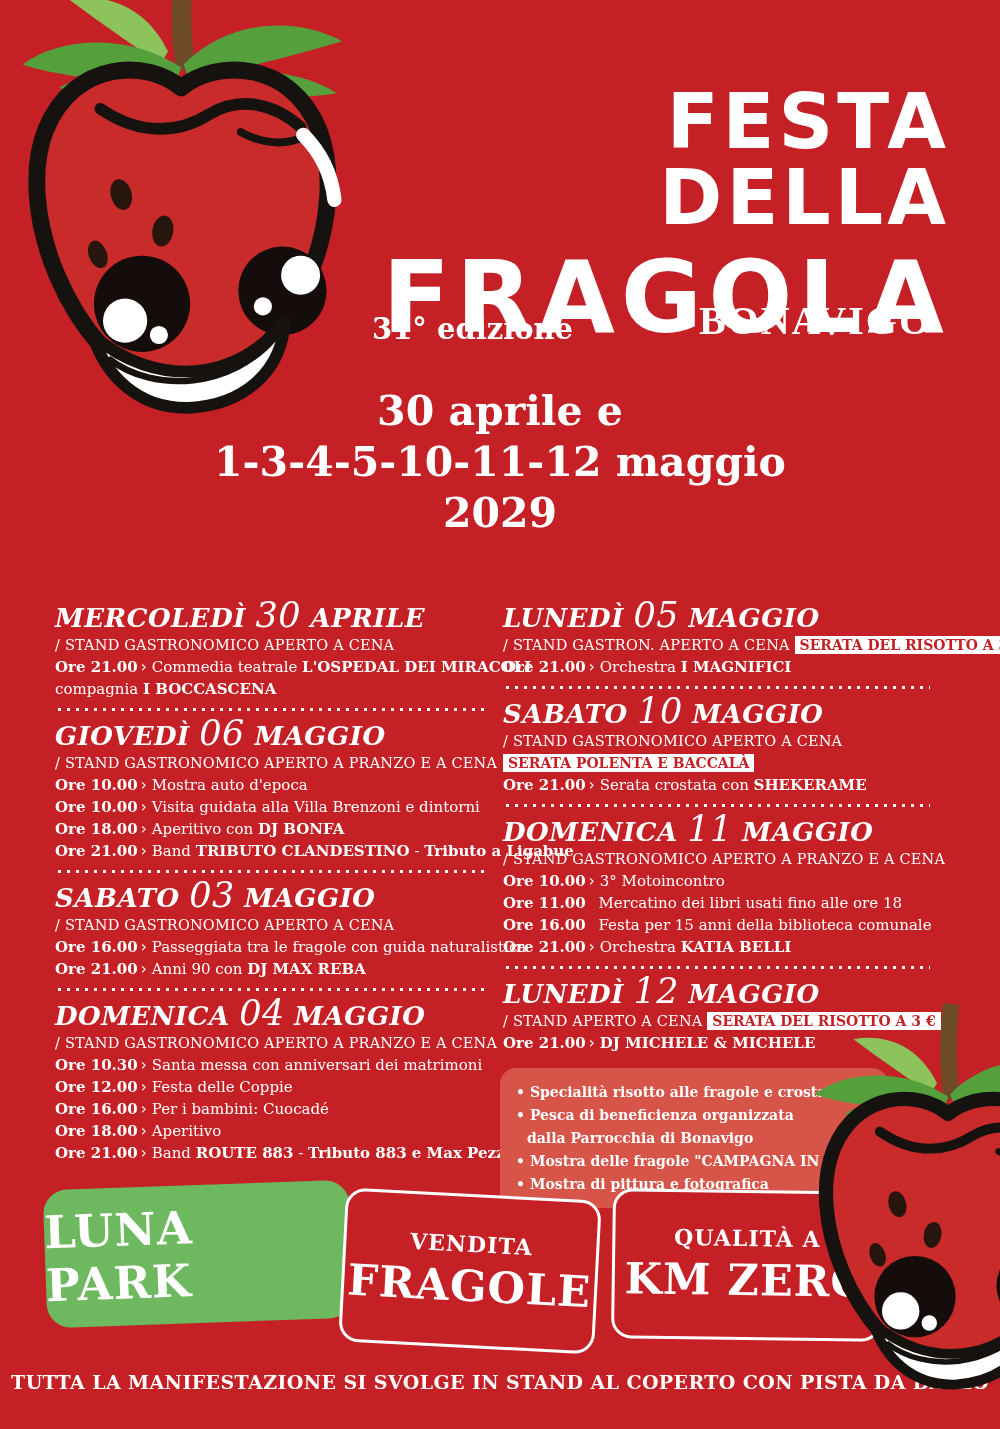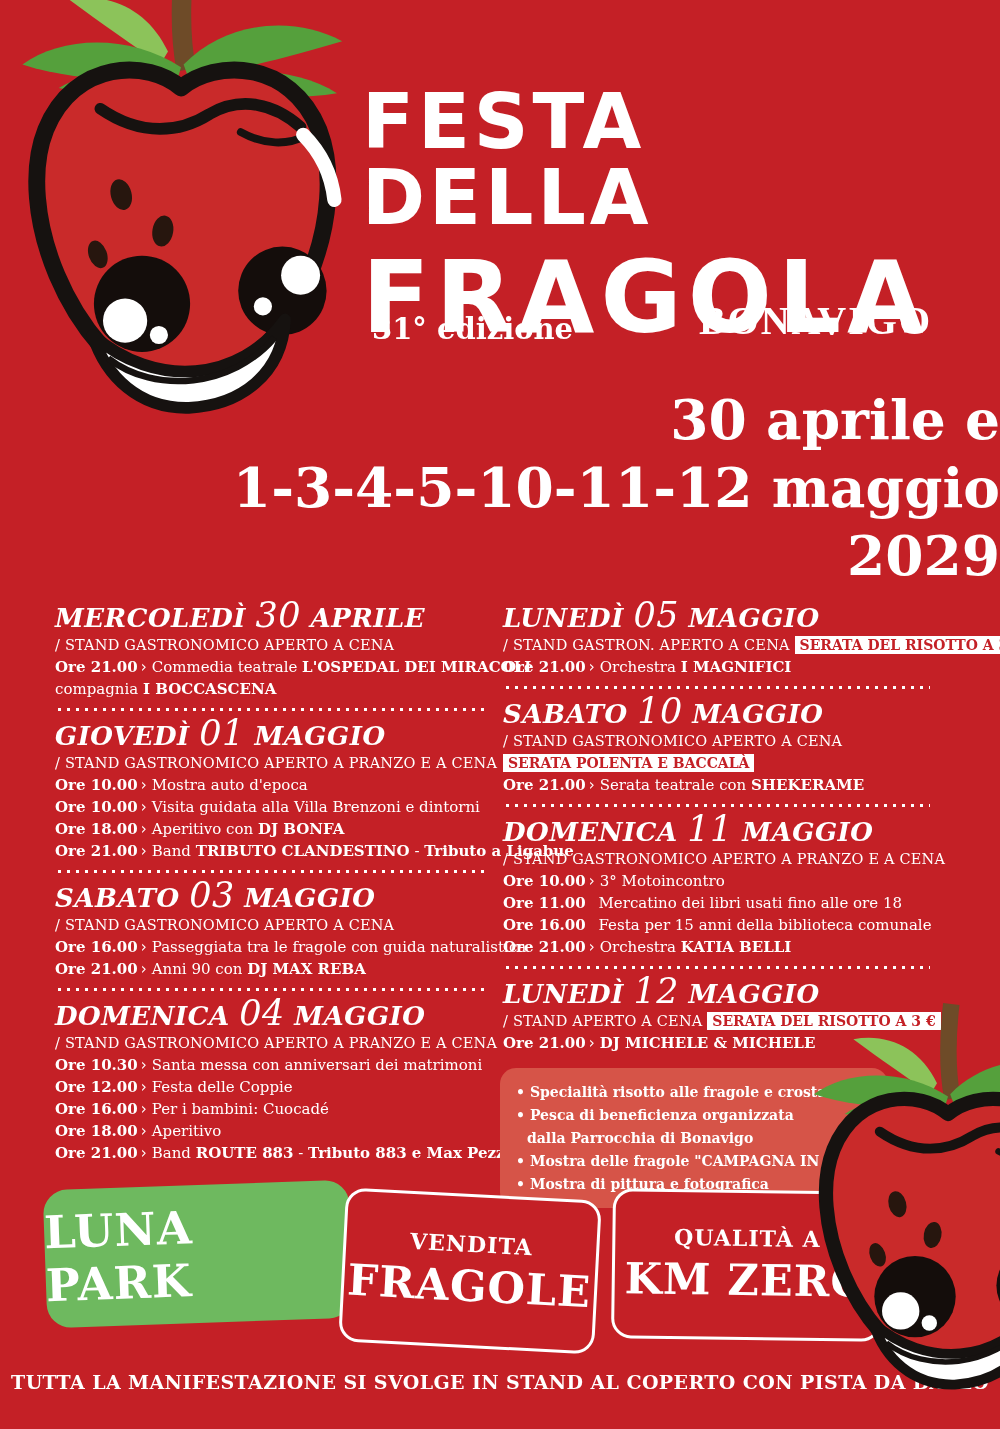--- a/index.html
+++ b/index.html
@@ -9,30 +9,30 @@
     --ink:#161210;
     --berry:#c92a2a;
   }
   html,body{margin:0;padding:0;background:#888;}
   .poster{
     position:relative;width:1000px;height:1429px;margin:0 auto;
     background:var(--red);overflow:hidden;color:#fff;
     font-family:"DejaVu Serif",serif;
   }
   
-  .title-block{position:absolute;left:362px;top:84px;width:588px;text-align:left;
+  .title-block{position:absolute;left:362px;top:84px;width:588px;text-align:right;
     font-family:"DejaVu Sans",sans-serif;font-weight:bold;line-height:1;}
   .title-1{font-size:76px;letter-spacing:4px;}
   .title-2{font-size:99px;letter-spacing:6px;margin-top:12px;}
   .city{position:absolute;right:68px;top:297px;font-family:Liberation Serif, serif;
     font-weight:bold;font-size:40px;letter-spacing:2px;text-align:center;}
   .edition{position:absolute;left:372px;top:312px;font-weight:bold;font-size:29px;}
   
-  .dates{position:absolute;left:0;top:386px;width:100%;text-align:right;
-    font-weight:bold;line-height:1.24;font-size:55px;}
+  .dates{position:absolute;left:0;top:386px;width:100%;text-align:center;
+    font-weight:bold;line-height:1.24;font-size:41px;}
   
   .schedule{position:absolute;left:55px;top:601px;width:893px;display:grid;
     grid-template-columns:448px 445px;}
   .sec-h{font-weight:bold;font-size:26px;line-height:29px;margin-bottom:1px;letter-spacing:.5px;font-style:italic;}
   .sec-h .num{font-size:35px;font-weight:normal;}
   .line{font-size:15px;line-height:22px;white-space:nowrap;}
   .seg-sub{font-size:14.5px;letter-spacing:.2px;}
   .seg-time{font-weight:bold;}
   .seg-arrow{padding:0 5px 0 3px;font-family:"DejaVu Sans",sans-serif;}
   .seg-bold{font-weight:bold;}
@@ -118,21 +118,21 @@
   <div class="schedule">
     <div class="col" id="left-col">
         <div class="section">
           <div class="sec-h"><span>MERCOLEDÌ </span><span class="num">30</span><span> APRILE</span></div>
           <div class="line"><span class="seg-sub">/ STAND GASTRONOMICO APERTO A CENA</span></div>
           <div class="line"><span class="seg-time">Ore 21.00</span><span class="seg-arrow">›</span><span class="seg-plain">Commedia teatrale </span><span class="seg-bold">L'OSPEDAL DEI MIRACOLI</span></div>
           <div class="line"><span class="seg-plain">compagnia </span><span class="seg-bold">I BOCCASCENA</span></div>
         </div>
         <div class="divider"></div>
         <div class="section">
-          <div class="sec-h"><span>GIOVEDÌ </span><span class="num">01</span><span> MAGGIO</span></div>
+          <div class="sec-h"><span>GIOVEDÌ </span><span class="num">06</span><span> MAGGIO</span></div>
           <div class="line"><span class="seg-sub">/ STAND GASTRONOMICO APERTO A PRANZO E A CENA</span></div>
           <div class="line"><span class="seg-time">Ore 10.00</span><span class="seg-arrow">›</span><span class="seg-plain">Mostra auto d'epoca</span></div>
           <div class="line"><span class="seg-time">Ore 10.00</span><span class="seg-arrow">›</span><span class="seg-plain">Visita guidata alla Villa Brenzoni e dintorni</span></div>
           <div class="line"><span class="seg-time">Ore 18.00</span><span class="seg-arrow">›</span><span class="seg-plain">Aperitivo con </span><span class="seg-bold">DJ BONFA</span></div>
           <div class="line"><span class="seg-time">Ore 21.00</span><span class="seg-arrow">›</span><span class="seg-plain">Band </span><span class="seg-bold">TRIBUTO CLANDESTINO</span><span class="seg-plain"> - </span><span class="seg-bold">Tributo a Ligabue</span></div>
         </div>
         <div class="divider"></div>
         <div class="section">
           <div class="sec-h"><span>SABATO </span><span class="num">03</span><span> MAGGIO</span></div>
           <div class="line"><span class="seg-sub">/ STAND GASTRONOMICO APERTO A CENA</span></div>
@@ -154,21 +154,21 @@
         <div class="section">
           <div class="sec-h"><span>LUNEDÌ </span><span class="num">05</span><span> MAGGIO</span></div>
           <div class="line"><span class="seg-sub">/ STAND GASTRON. APERTO A CENA </span><span class="seg-chip">SERATA DEL RISOTTO A 3 €</span></div>
           <div class="line"><span class="seg-time">Ore 21.00</span><span class="seg-arrow">›</span><span class="seg-plain">Orchestra </span><span class="seg-bold">I MAGNIFICI</span></div>
         </div>
         <div class="divider"></div>
         <div class="section">
           <div class="sec-h"><span>SABATO </span><span class="num">10</span><span> MAGGIO</span></div>
           <div class="line"><span class="seg-sub">/ STAND GASTRONOMICO APERTO A CENA</span></div>
           <div class="line"><span class="seg-chip">SERATA POLENTA E BACCALÀ</span></div>
-          <div class="line"><span class="seg-time">Ore 21.00</span><span class="seg-arrow">›</span><span class="seg-plain">Serata teatrale con </span><span class="seg-bold">SHEKERAME</span></div>
+          <div class="line"><span class="seg-time">Ore 21.00</span><span class="seg-arrow">›</span><span class="seg-plain">Serata crostata con </span><span class="seg-bold">SHEKERAME</span></div>
         </div>
         <div class="divider"></div>
         <div class="section">
           <div class="sec-h"><span>DOMENICA </span><span class="num">11</span><span> MAGGIO</span></div>
           <div class="line"><span class="seg-sub">/ STAND GASTRONOMICO APERTO A PRANZO E A CENA</span></div>
           <div class="line"><span class="seg-time">Ore 10.00</span><span class="seg-arrow">›</span><span class="seg-plain">3° Motoincontro</span></div>
           <div class="line"><span class="seg-time">Ore 11.00</span><span class="seg-arrow"> </span><span class="seg-plain">Mercatino dei libri usati fino alle ore 18</span></div>
           <div class="line"><span class="seg-time">Ore 16.00</span><span class="seg-arrow"> </span><span class="seg-plain">Festa per 15 anni della biblioteca comunale</span></div>
           <div class="line"><span class="seg-time">Ore 21.00</span><span class="seg-arrow">›</span><span class="seg-plain">Orchestra </span><span class="seg-bold">KATIA BELLI</span></div>
         </div>

